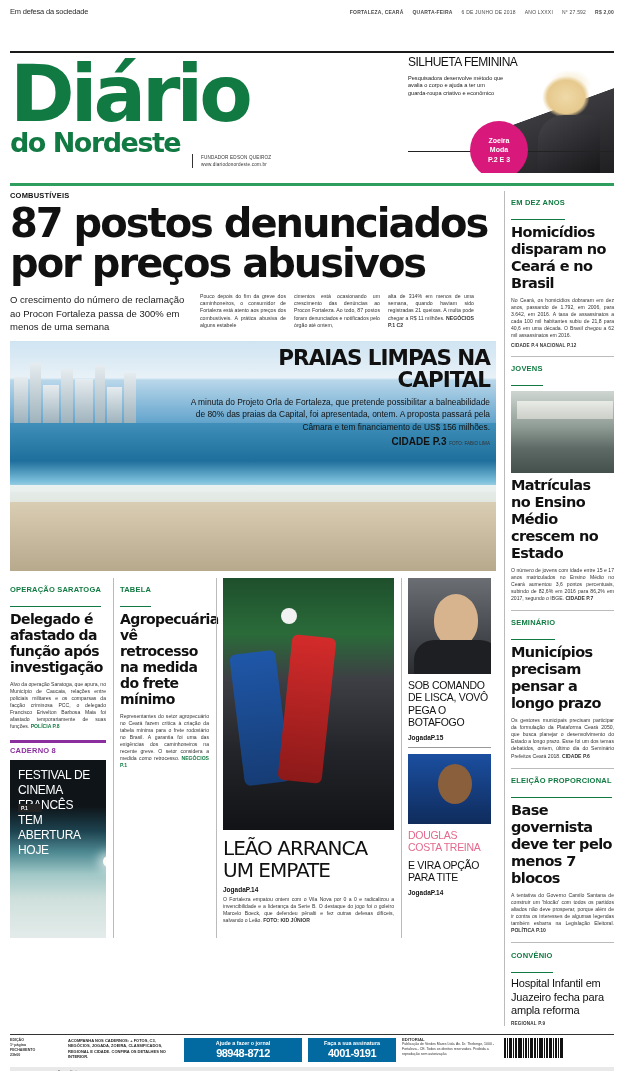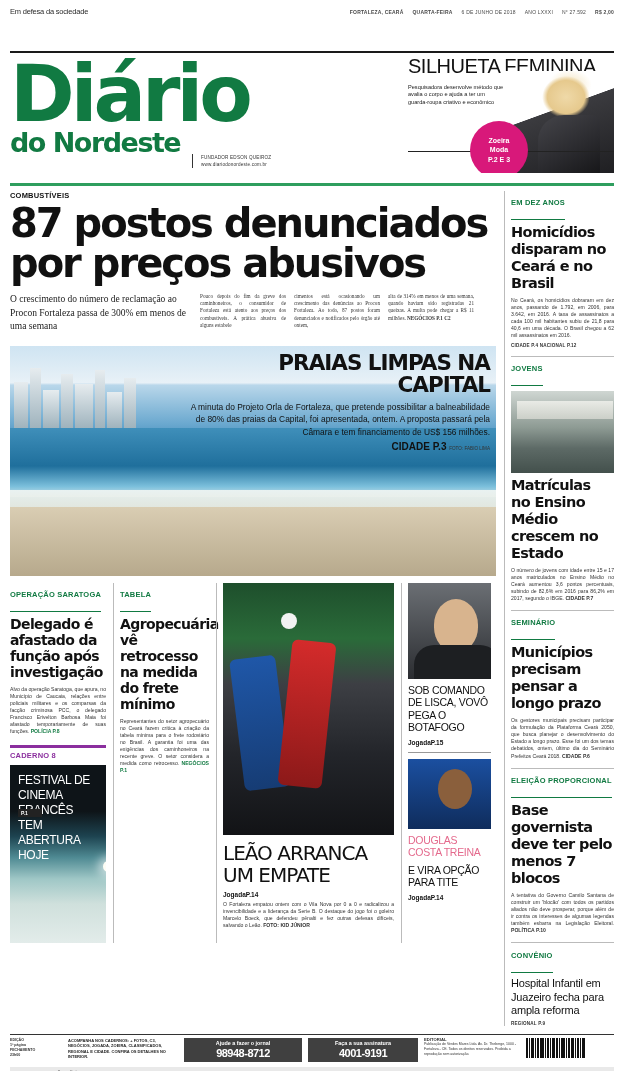--- a/index.html
+++ b/index.html
@@ -34,21 +34,21 @@
   }
   .founder {
     position:absolute; left:182px; top:101px;
     border-left:1px solid #333; padding-left:8px;
     font-size:4.6px; line-height:7px; color:#333; letter-spacing:0.2px;
   }
   .promo {
     position:absolute; right:0; top:2px; width:206px; height:118px; overflow:hidden;
   }
   .promo-title {
-    font-size:20px; letter-spacing:-0.5px; color:#111;
+    font-size:12px; letter-spacing:-0.5px; color:#111;
     font-family:"Liberation Sans", sans-serif; white-space:nowrap;
   }
   .promo-text { font-size:5.6px; line-height:7.4px; color:#222; width:96px; margin-top:6px; }
   .promo-photo {
     position:absolute; right:0; top:16px; width:110px; height:102px;
     background:
       radial-gradient(ellipse 34px 30px at 62px 26px, #efd9a8 0%, #e6c98d 55%, rgba(230,201,141,0) 70%),
       radial-gradient(ellipse 30px 22px at 66px 14px, #f3e3bc 0%, rgba(243,227,188,0) 72%),
       linear-gradient(160deg,#fff 0%,#fff 40%, #3b3b3f 40.5%, #1f1f22 100%);
   }
@@ -75,27 +75,27 @@
   .kicker { font-weight:bold; font-size:7.5px; letter-spacing:0.2px; color:#111; }
   .kicker.green { color:#117a42; border-bottom:1px solid #117a42; display:inline-block; padding-bottom:12px; }
   .kicker.purple { color:#8b2f9e; }
 
   
   .lead-h {
     font-family:"DejaVu Sans", sans-serif;
     font-weight:bold; font-size:40px; line-height:40px;
     letter-spacing:-2px; color:#111; margin-top:3px;
   }
-  .lead-body { display:flex; gap:8px; margin-top:10px;font-family:Liberation Serif, serif; }
+  .lead-body { display:flex; gap:8px; margin-top:10px; }
   .lead-sum { width:182px; font-size:9.5px; line-height:13.5px; color:#1a1a1a; }
   .lead-col { width:86px; font-size:5.2px; line-height:7.2px; text-align:justify; color:#333; }
 
   
   .beach {
-    margin-top:12px; height:230px; position:relative; overflow:hidden;
+    margin-top:7px; height:230px; position:relative; overflow:hidden;
     background:
       linear-gradient(#cfe4f2 0%, #e8f1f7 16%, #b9d7ea 17%, #6aa8cf 34%, #2e7fae 46%, #2b6f96 56%, #6fb3d4 62%, #cfe0e2 70%, #ddd6c4 76%, #c9bfa6 100%);
   }
   .beach .skyline { position:absolute; left:0; top:14%; width:100%; height:22%; }
   .beach .bld { position:absolute; bottom:0; background:linear-gradient(#e6ecef,#9fb3bd); }
   .beach .sea { position:absolute; left:0; top:36%; width:100%; height:30%;
     background:linear-gradient(#3f8fba,#1f6f9c 55%,#7cc0dc 85%,#cfe4ea); }
   .beach .foam { position:absolute; left:0; top:63%; width:100%; height:8%; background:linear-gradient(#f2f6f3,#e2e6dd); opacity:.9;}
   .beach .sand { position:absolute; left:0; bottom:0; width:100%; height:30%;
     background:linear-gradient(#d9cdb3,#b7a98c); }
@@ -165,25 +165,25 @@
   .side-p { font-size:5.1px; line-height:7.1px; text-align:justify; color:#333; margin-top:5px; }
   .side-ref { font-size:4.6px; font-weight:bold; color:#333; margin-top:3px; letter-spacing:0.2px;}
   .side-photo { height:82px; margin-top:5px; background:linear-gradient(#cfd6d2,#8d9a93 45%,#5d6a66 70%,#43504c); position:relative; overflow:hidden;}
   .side-photo .w { position:absolute; left:6px; top:10px; width:96px; height:18px; background:linear-gradient(#f4f4ef,#d7d9d2); opacity:.8;}
   .side-sep { border:0; border-top:1px solid #bbb; margin:8px 0 0; }
 
   
   .footer { margin-top:8px; border-top:1px solid #333; padding-top:3px; display:flex; align-items:stretch; gap:6px; }
   .f-left { width:52px; font-size:3.6px; line-height:5px; color:#333; font-weight:bold; }
   .f-cad { width:110px; font-size:4px; line-height:5.6px; color:#222; font-weight:bold; }
-  .f-box { background:#404040; color:#fff; text-align:center; padding:2px 4px 3px; }
+  .f-box { background:#0369a1; color:#fff; text-align:center; padding:2px 4px 3px; }
   .f-box .t { font-size:5.4px; font-weight:bold; }
   .f-box .n { font-size:11px; font-weight:bold; letter-spacing:-0.5px; margin-top:1px; }
   .f-wa { width:118px; }
-  .f-as { width:110px; }
+  .f-as { width:88px; }
   .f-ed { width:96px; font-size:3.5px; line-height:4.8px; color:#333; }
   .f-ed b { font-size:4.2px; }
   .barcode { width:78px; display:flex; align-items:flex-start; gap:1px; height:22px; }
   .barcode i { display:block; background:#111; height:20px; }
   .iso { margin-top:5px; height:14px; background:#e9e9e9; display:flex; align-items:center; padding-left:6px; gap:4px;}
   .iso-t { color:#7ab648; font-weight:bold; font-size:9px; }
   .iso-s { font-size:3.4px; color:#444; line-height:4px; }
 </style>
 </head>
 <body>

